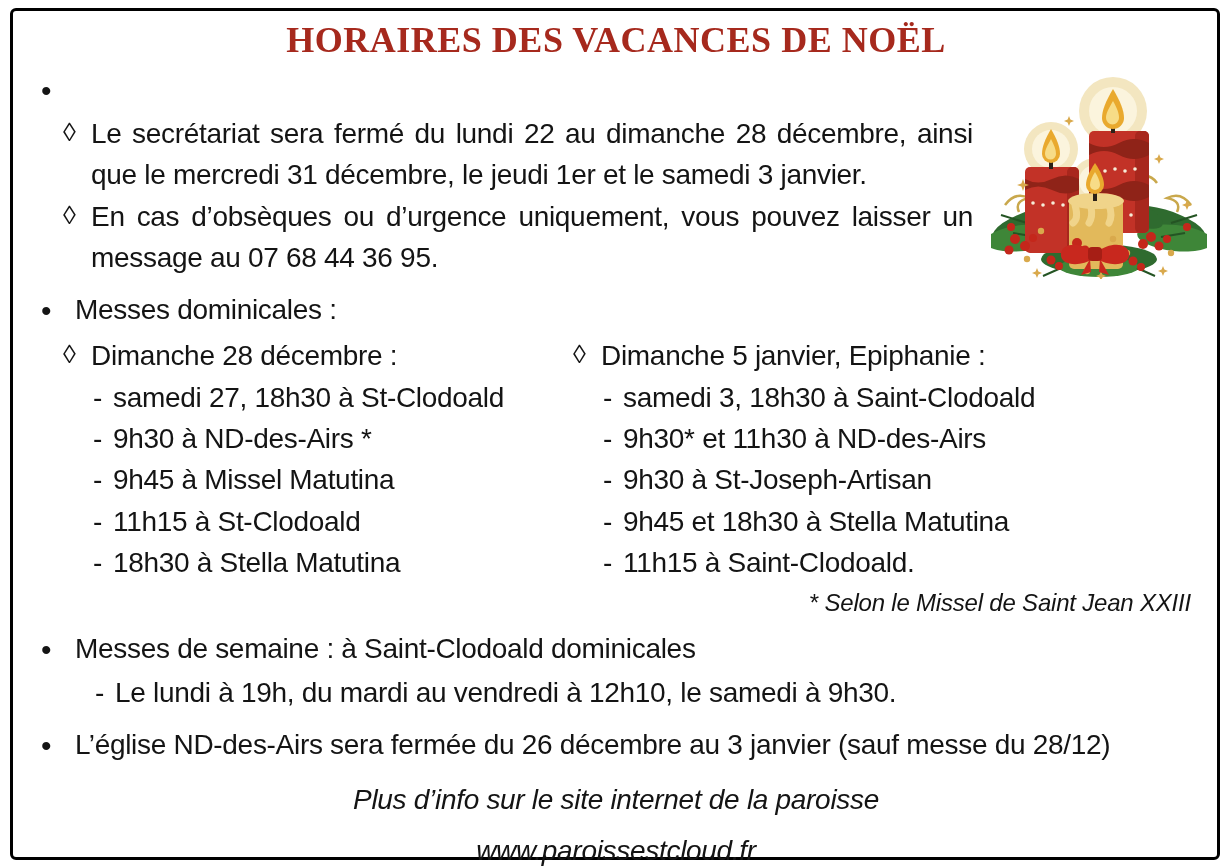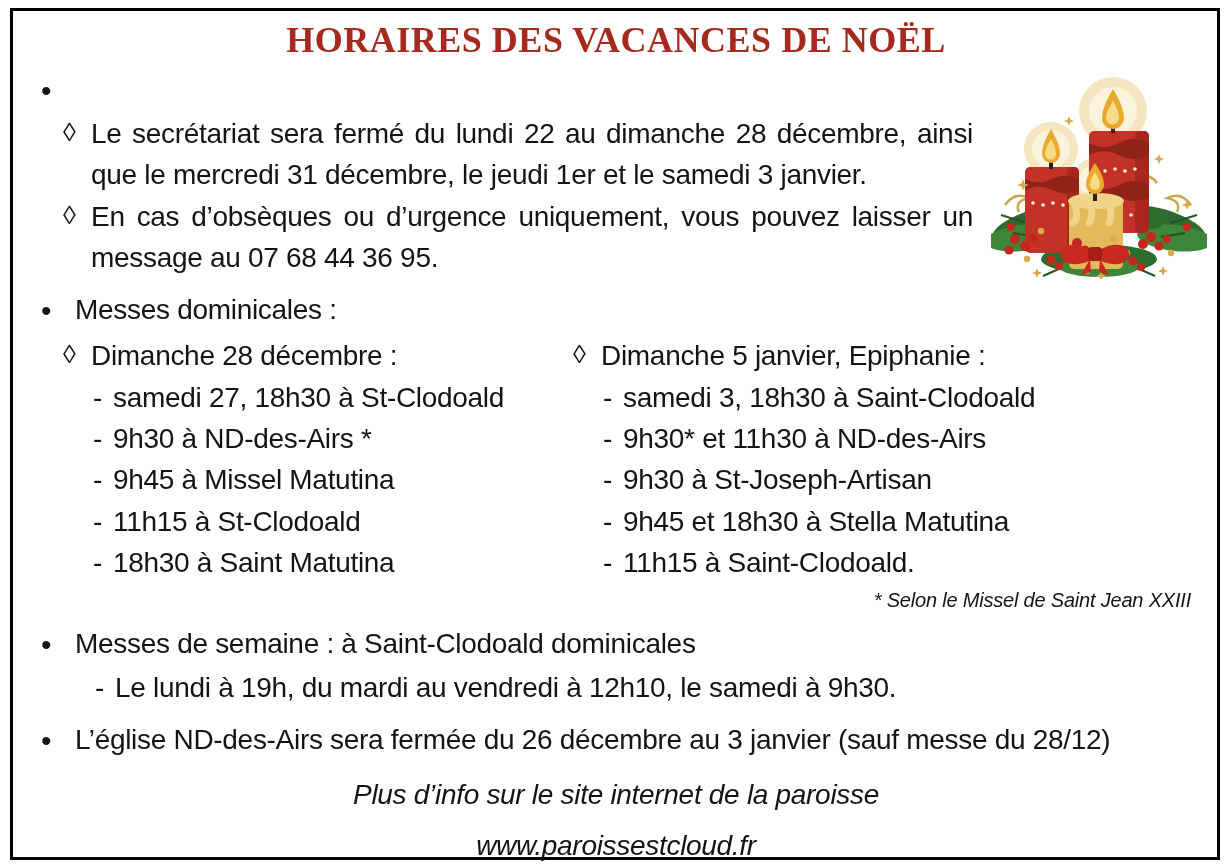--- a/index.html
+++ b/index.html
@@ -11,21 +11,21 @@
     overflow: hidden;
     font-family: "Liberation Sans", sans-serif;
   }
   .sheet {
     position: absolute;
     left: 10px;
     top: 8px;
     right: 12px;
     bottom: 8px;
     border: 3px solid #000000;
-    border-radius: 0;
+    border-radius: 6px;
     padding: 10px 22px 6px 24px;
     box-sizing: border-box;
     color: #141414;
     font-size: 28px;
     letter-spacing: -0.3px;
     line-height: 1.48;
   }
   .doc-title {
     text-align: center;
     font-family: "Liberation Serif", serif;
@@ -62,21 +62,21 @@
     display: flex;
     margin-left: 26px;
     margin-top: 2px;
   }
   .col1 { flex: 0 0 510px; }
   .col2 { flex: 1 1 auto; }
   .col-items { margin-left: 30px; }
   .footnote {
     text-align: right;
     font-style: italic;
-    font-size: 20px;
+    font-size: 24px;
     letter-spacing: -0.2px;
     line-height: 1.25;
     margin: 4px 4px 2px 0;
   }
   .indent-detail { margin-left: 58px; }
   .footer-line {
     text-align: center;
     font-style: italic;
     line-height: 1.4;
     margin-top: 12px;
@@ -265,21 +265,21 @@
           <div class="row">
               <span class="dash">-</span>
               <span class="txt">9h45 à Missel Matutina</span>
             </div>
           <div class="row">
               <span class="dash">-</span>
               <span class="txt">11h15 à St-Clodoald</span>
             </div>
           <div class="row">
               <span class="dash">-</span>
-              <span class="txt">18h30 à Saint Matutina</span>
+              <span class="txt">18h30 à Stella Matutina</span>
             </div>
         </div>
       </div>
       <div class="col2">
         <div class="row">
           <span class="diamond">◊</span>
           <span class="txt">Dimanche 5 janvier, Epiphanie :</span>
         </div>
         <div class="col-items">
           <div class="row">

